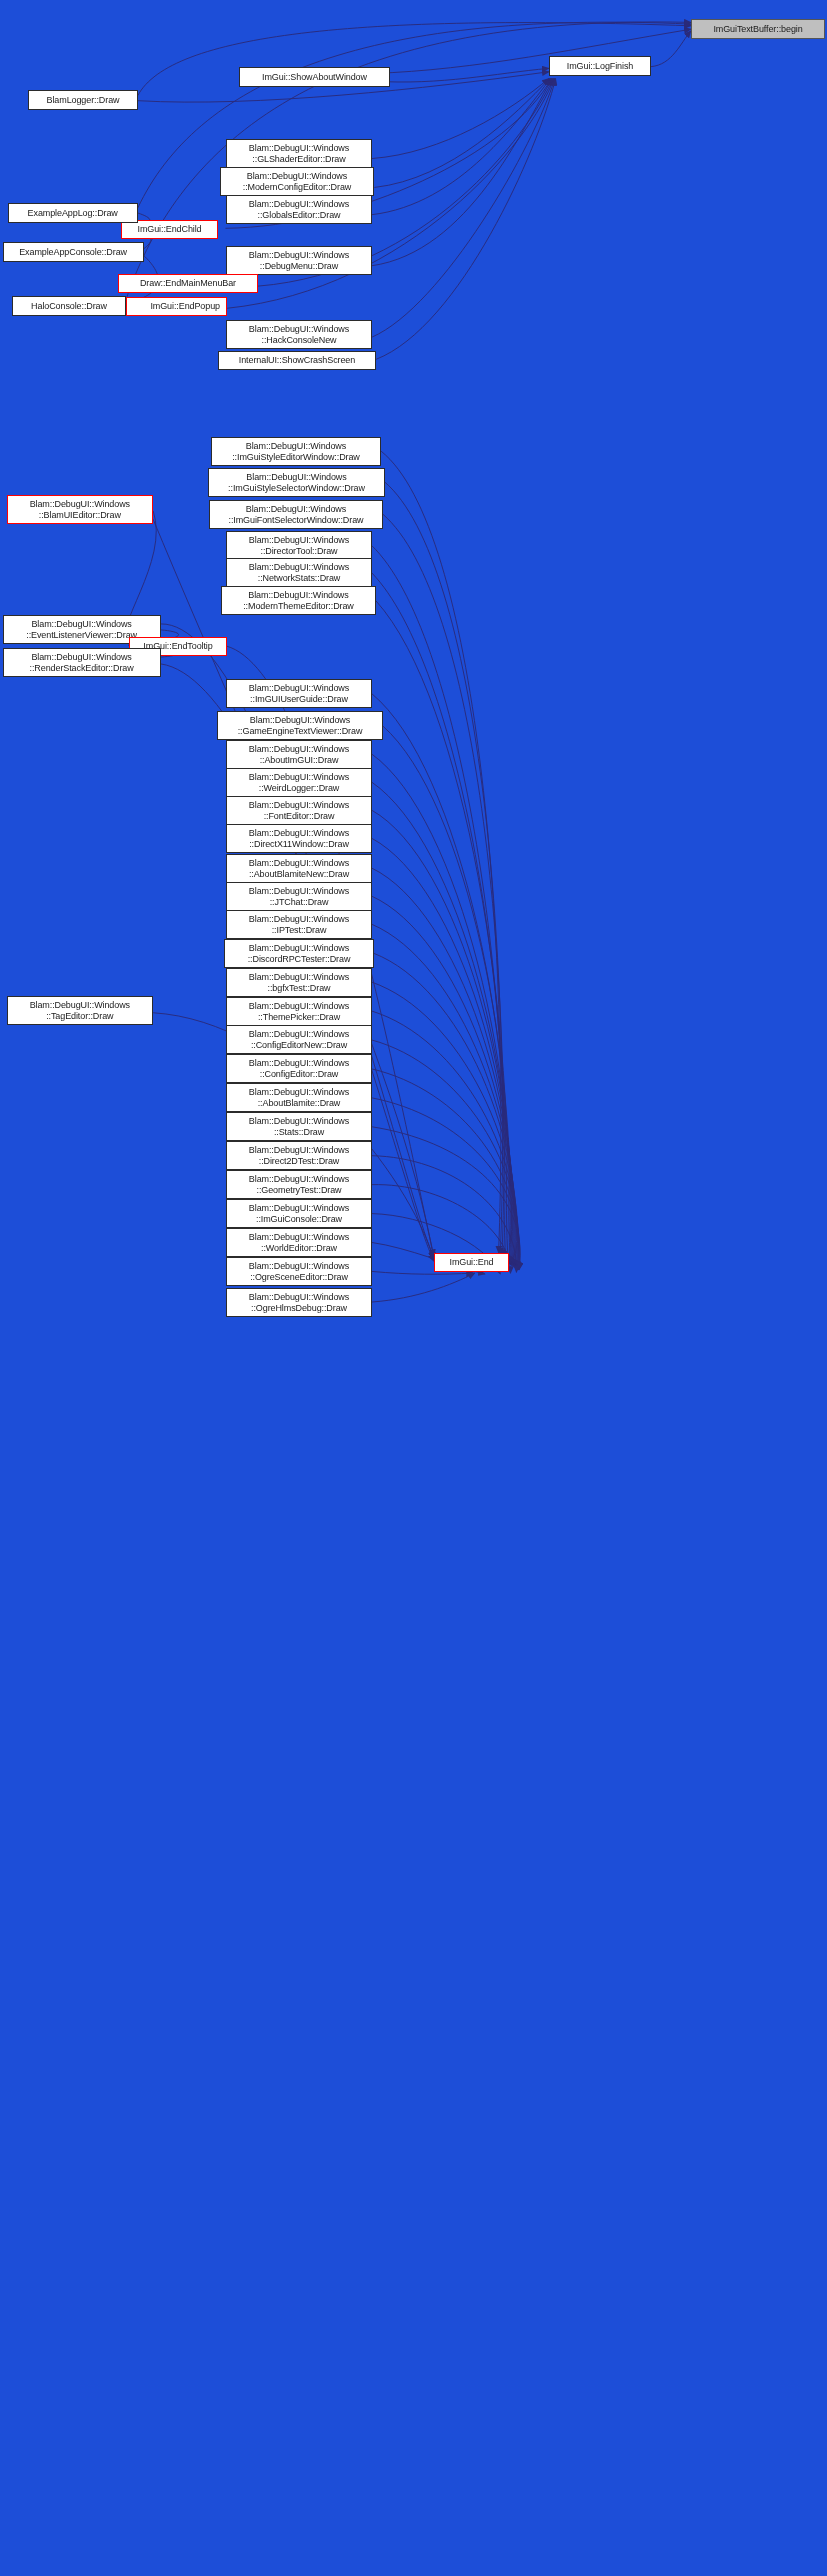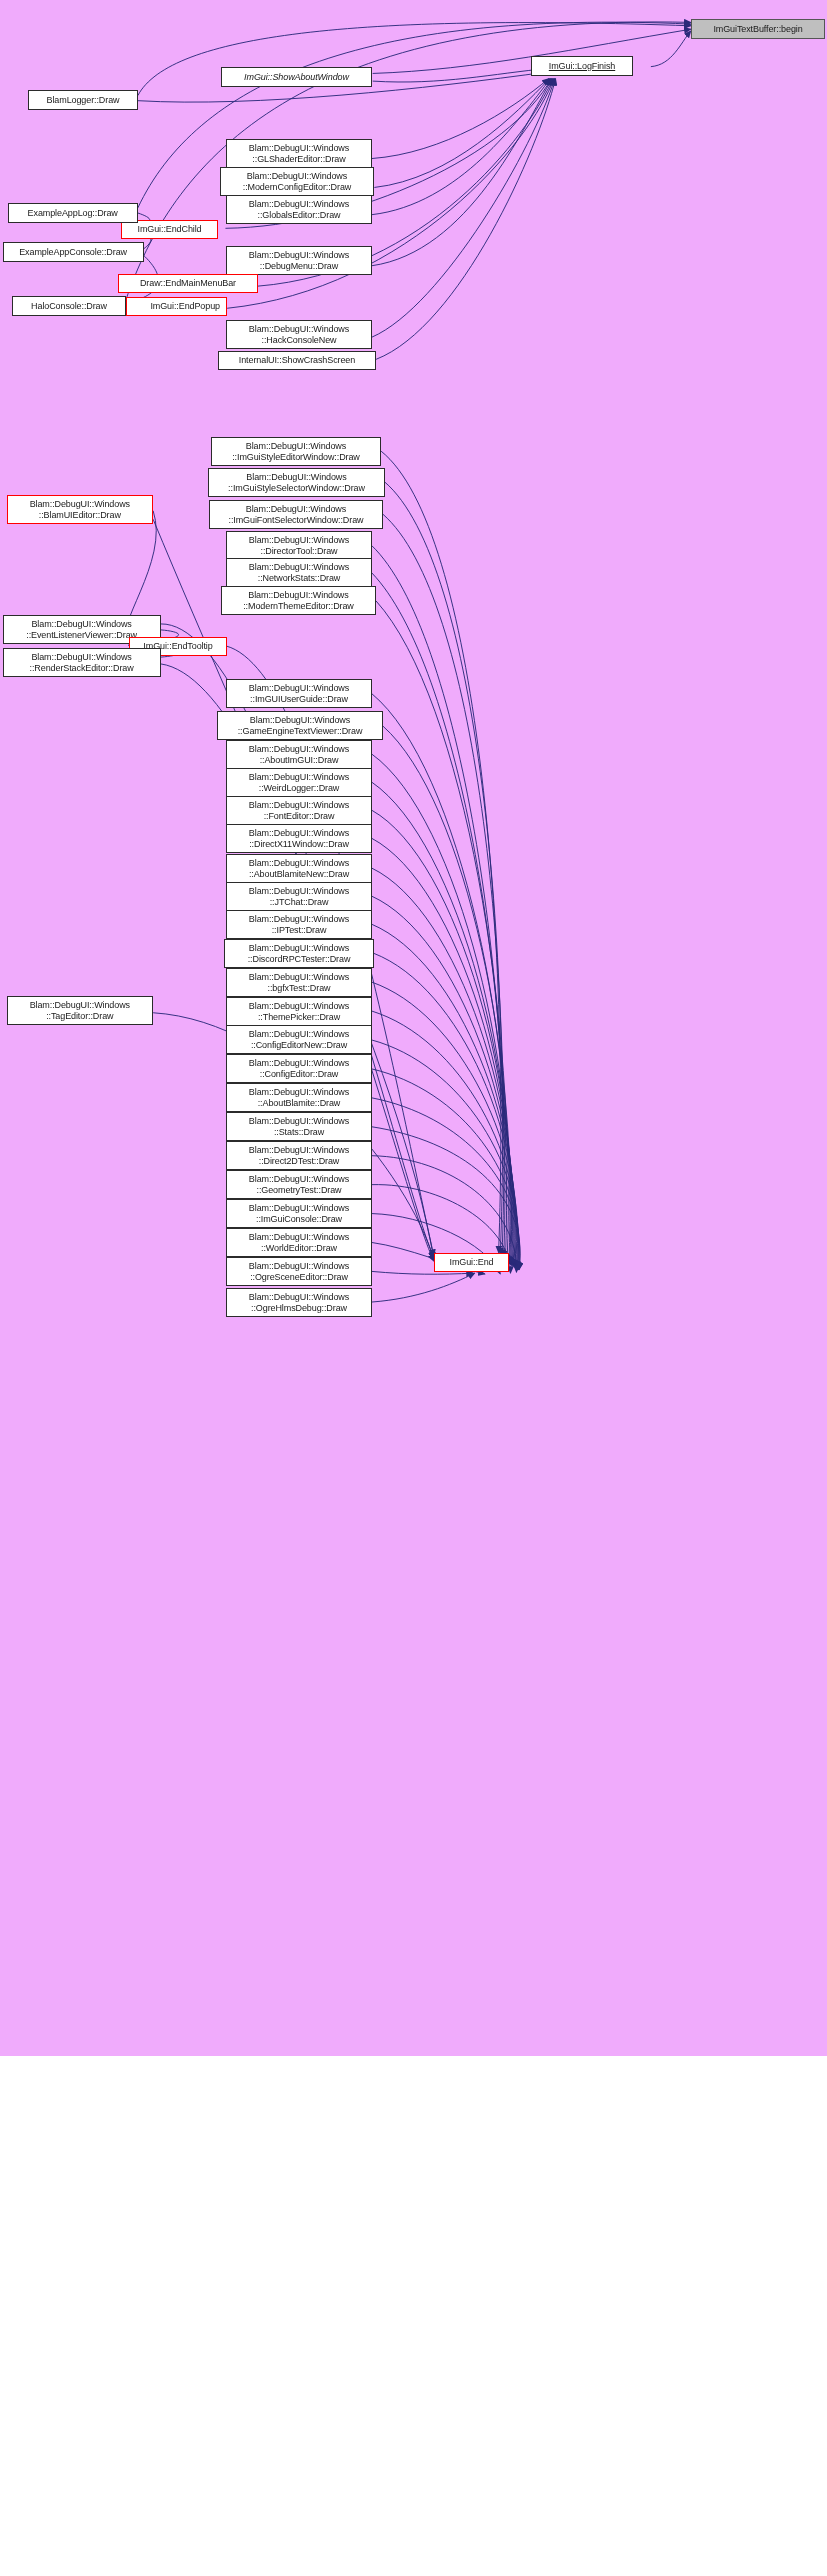--- a/index.html
+++ b/index.html
@@ -1,21 +1,21 @@
 <!DOCTYPE html>
 <html style="font-size:13.6px"><head>
 <meta charset="utf-8">
 <title>Caller Graph</title>
 <style>
   html,body{margin:0;padding:0;background:#ffffff;}
   #canvas{
     position:relative;
     width:827px;
-    height:2056px;
-    background:#f0abfc;
+    height:2576px;
+    background:#1d4ed8;
     font-family:"Liberation Sans", sans-serif;
     overflow:hidden;
   }
   #edge-layer{
     position:absolute;
     left:0; top:0;
     width:827px; height:2576px;
     pointer-events:none;
   }
   .node{
@@ -104,22 +104,22 @@
         <path d="M437,1392 C520,1390 600,1440 600,1496" fill="none" stroke="#2a2a7a" stroke-width="1.1" marker-end="url(#arrowhead)"></path>
         <path d="M437,1426 C500,1428 570,1460 588,1497" fill="none" stroke="#2a2a7a" stroke-width="1.1" marker-end="url(#arrowhead)"></path>
         <path d="M437,1460 C480,1466 530,1488 570,1497" fill="none" stroke="#2a2a7a" stroke-width="1.1" marker-end="url(#arrowhead)"></path>
         <path d="M437,1494 C480,1498 520,1498 556,1496" fill="none" stroke="#2a2a7a" stroke-width="1.1" marker-end="url(#arrowhead)"></path>
         <path d="M437,1530 C490,1526 530,1510 558,1496" fill="none" stroke="#2a2a7a" stroke-width="1.1" marker-end="url(#arrowhead)"></path>
       </g>
   </svg>
 
   <div id="nodes-group">
       <div class="node root" style="left: 691px; top: 19px; width: 134px; height: 20.4px;">ImGuiTextBuffer::begin</div>
-      <div class="node" style="left: 531px; top: 56px; width: 102px; height: 20.4px; text-decoration: underline;">ImGui::LogFinish</div>
-      <div class="node" style="left: 221px; top: 67px; width: 151px; height: 20.4px; font-style: italic;">ImGui::ShowAboutWindow</div>
+      <div class="node" style="left: 549px; top: 56px; width: 102px; height: 20.4px;">ImGui::LogFinish</div>
+      <div class="node" style="left: 239px; top: 67px; width: 151px; height: 20.4px;">ImGui::ShowAboutWindow</div>
       <div class="node" style="left: 28px; top: 90px; width: 110px; height: 20.4px; text-align: center;">BlamLogger::Draw</div>
       <div class="node" style="left: 226px; top: 139px; width: 146px; height: 29px;">Blam::DebugUI::Windows
 ::GLShaderEditor::Draw</div>
       <div class="node" style="left: 220px; top: 167px; width: 154px; height: 29px;">Blam::DebugUI::Windows
 ::ModernConfigEditor::Draw</div>
       <div class="node" style="left: 226px; top: 195px; width: 146px; height: 29px;">Blam::DebugUI::Windows
 ::GlobalsEditor::Draw</div>
       <div class="node red" style="left: 121px; top: 220px; width: 97px; height: 19px;">ImGui::EndChild</div>
       <div class="node" style="left: 7.7px; top: 203px; width: 130px; height: 20.4px;">ExampleAppLog::Draw</div>
       <div class="node" style="left: 226px; top: 246px; width: 146px; height: 29px;">Blam::DebugUI::Windows

